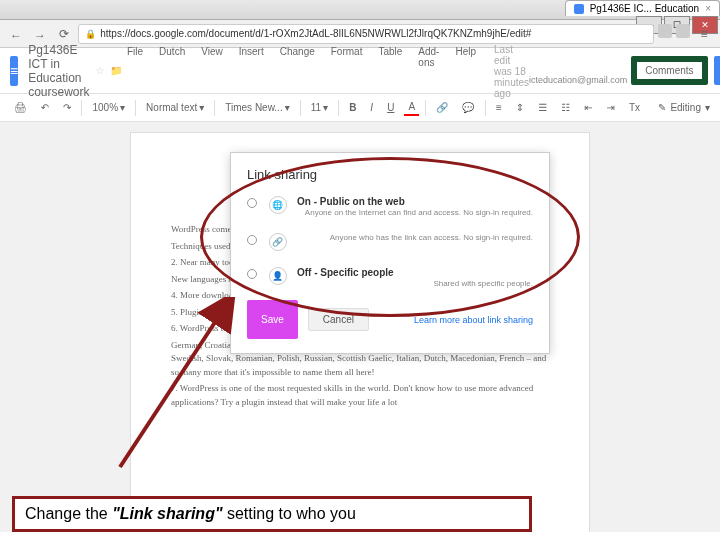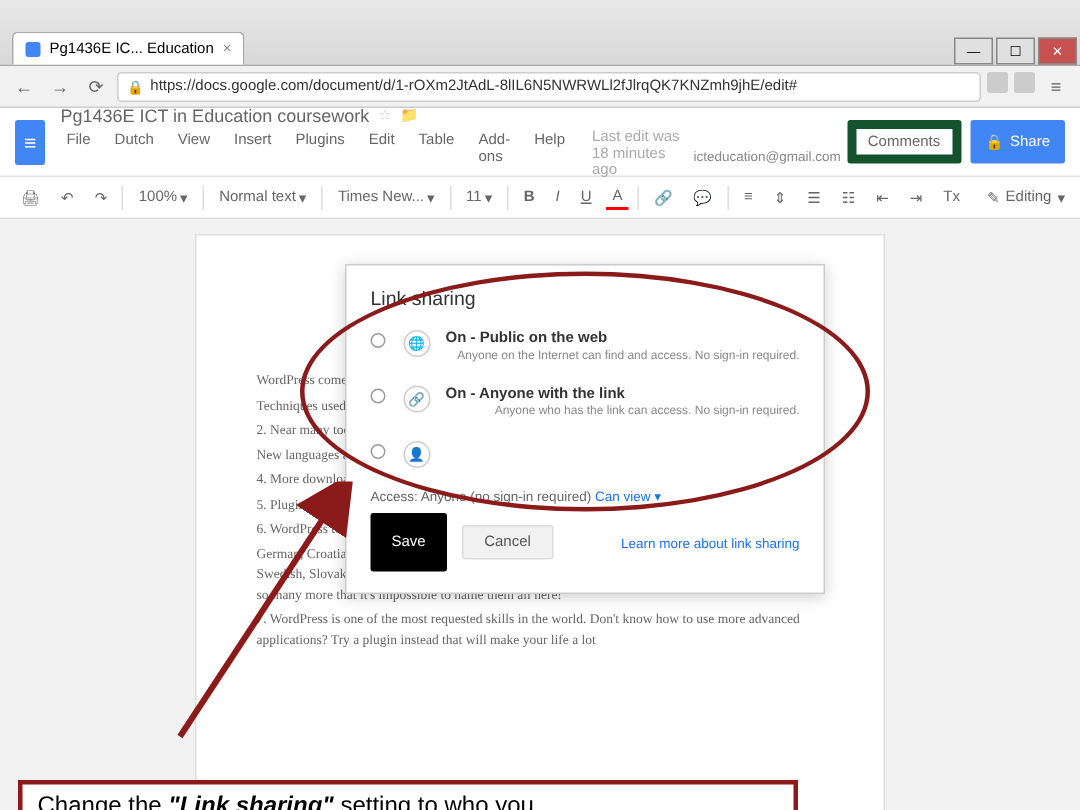--- a/index.html
+++ b/index.html
@@ -1,39 +1,39 @@
 <!DOCTYPE html>
 <html><head>
 <meta charset="utf-8">
 <style>
   * { margin: 0; padding: 0; box-sizing: border-box; }
   body { font-family: Arial, sans-serif; width: 720px; height: 540px; overflow: hidden; background: #fff; position: relative; }
 
   
-  .browser-top { height: 44px; background: linear-gradient(#e8e8e8, #d8d8d8); border-bottom: 1px solid #aaa; display: flex; align-items: flex-end; }
+  .browser-top { height: 20px; background: linear-gradient(#e8e8e8, #d8d8d8); border-bottom: 1px solid #aaa; display: flex; align-items: flex-end; flex-direction: column; }
   .tab { background: #fff; border: 1px solid #aaa; border-bottom: none; border-radius: 4px 4px 0 0; height: 22px; margin-left: 8px; padding: 2px 8px; font-size: 10px; display: flex; align-items: center; gap: 6px; min-width: 140px; }
   .tab-favicon { width: 10px; height: 10px; background: #4285f4; border-radius: 2px; }
   .tab-close { margin-left: auto; color: #888; cursor: pointer; font-size: 10px; }
   .browser-controls { margin-left: auto; display: flex; }
   .win-btn { width: 26px; height: 18px; border: 1px solid #888; margin-right: 2px; display: flex; align-items: center; justify-content: center; font-size: 9px; }
   .win-btn.min { background: #e0e0e0; }
   .win-btn.max { background: #e0e0e0; }
   .win-btn.close { background: #c75050; color: #fff; }
 
   .addr-bar { height: 28px; background: #f1f1f1; border-bottom: 1px solid #ccc; display: flex; align-items: center; padding: 0 6px; gap: 4px; }
   .nav-btn { width: 20px; height: 20px; display: flex; align-items: center; justify-content: center; color: #666; font-size: 12px; cursor: pointer; }
   .url-box { flex: 1; height: 20px; background: #fff; border: 1px solid #ccc; border-radius: 3px; display: flex; align-items: center; padding: 0 6px; font-size: 10px; color: #333; gap: 4px; }
   .lock { color: #0a0; font-size: 9px; }
   .ext-icons { display: flex; gap: 4px; }
   .ext-ico { width: 14px; height: 14px; background: #ccc; border-radius: 2px; }
 
   
   .docs-header { height: 46px; background: #fff; border-bottom: 1px solid #e0e0e0; display: flex; align-items: center; padding: 4px 10px; }
   .docs-logo { width: 24px; height: 30px; background: #4285f4; border-radius: 2px; margin-right: 10px; display: flex; align-items: center; justify-content: center; color: #fff; font-size: 14px; }
-  .docs-title-area { display: flex; flex-direction: column; }
+  .docs-title-area { display: flex; }
   .docs-title-row { display: flex; align-items: center; gap: 6px; }
   .docs-title { font-size: 12px; color: #666; }
   .star-icon { color: #ccc; font-size: 10px; }
   .folder-icon { color: #ccc; font-size: 10px; }
   .menu-bar { display: flex; gap: 8px; font-size: 10px; color: #666; margin-top: 2px; }
   .header-right { margin-left: auto; display: flex; align-items: center; gap: 8px; }
   .user-email { font-size: 9px; color: #888; }
   .comments-btn { font-size: 10px; color: #666; border: 6px solid #14532d; padding: 3px 8px; border-radius: 2px; cursor: pointer; }
   .share-btn { background: #4285f4; color: #fff; font-size: 10px; padding: 3px 10px; border-radius: 2px; cursor: pointer; display: flex; align-items: center; gap: 4px; }
 
@@ -57,21 +57,21 @@
   .radio { width: 10px; height: 10px; border: 1px solid #999; border-radius: 50%; }
   .opt-icon { width: 18px; height: 18px; border: 1px solid #ccc; border-radius: 50%; display: flex; align-items: center; justify-content: center; font-size: 9px; color: #666; }
   .opt-text { flex: 1; }
   .opt-title { font-size: 10px; color: #333; font-weight: bold; margin-bottom: 1px; }
   .opt-desc { font-size: 8px; color: #888; text-align: right; }
   .access-row { font-size: 9px; color: #666; margin: 10px 0 6px; }
   .access-link { color: #1a73e8; cursor: pointer; }
   .note-row { font-size: 8px; color: #888; margin-bottom: 12px; }
   .note-link { color: #1a73e8; cursor: pointer; }
   .modal-buttons { display: flex; align-items: center; gap: 10px; }
-  .btn-save { background: #000000; color: #fff; padding: 14px 14px; font-size: 10px; border-radius: 2px; cursor: pointer; }
+  .btn-save { background: #d946ef; color: #fff; padding: 14px 14px; font-size: 10px; border-radius: 2px; cursor: pointer; }
   .btn-cancel { background: #f1f1f1; color: #555; padding: 5px 14px; font-size: 10px; border-radius: 2px; cursor: pointer; border: 1px solid #ddd; }
   .learn-link { margin-left: auto; font-size: 9px; color: #1a73e8; cursor: pointer; }
 
   
   .annot-ellipse { position: absolute; left: 200px; top: 35px; width: 380px; height: 160px; border: 3px solid #8b1a1a; border-radius: 50%; z-index: 20; pointer-events: none; }
   .annot-arrow { position: absolute; left: 110px; top: 175px; width: 130px; height: 180px; z-index: 20; pointer-events: none; }
   .annot-arrow svg { width: 100%; height: 100%; }
   .annot-caption-box { position: absolute; left: 12px; bottom: 0px; background: #fff; border: 3px solid #8b1a1a; padding: 6px 10px; z-index: 21; width: 520px; }
   .annot-caption { font-size: 16px; color: #000; font-family: Arial, sans-serif; }
   .annot-caption .bold { font-weight: bold; font-style: italic; }
@@ -113,22 +113,22 @@
     <div class="docs-title-row">
       <span class="docs-title">Pg1436E ICT in Education coursework</span>
       <span class="star-icon">☆</span>
       <span class="folder-icon">📁</span>
     </div>
     <div class="menu-bar">
       <span class="tb-btn">File</span>
       <span class="tb-btn">Dutch</span>
       <span class="tb-btn">View</span>
       <span class="tb-btn">Insert</span>
-      <span class="tb-btn">Plugins</span>
-      <span class="tb-btn">Edit</span>
+      <span class="tb-btn">Change</span>
+      <span class="tb-btn">Format</span>
       <span class="tb-btn">Table</span>
       <span class="tb-btn">Add-ons</span>
       <span class="tb-btn">Help</span>
       <span style="margin-left:6px;color:#aaa">Last edit was 18 minutes ago</span>
     </div>
   </div>
   <div class="header-right">
     <div style="display:flex;align-items:flex-end;gap:4px">
       <span class="user-email">icteducation@gmail.com</span>
       <div style="display:flex;gap:6px">
@@ -202,37 +202,35 @@
         <div class="opt-desc">Anyone on the Internet can find and access. No sign-in required.</div>
       </div>
     </div>
 
     <div class="share-option">
       <div class="radio-col">
           <div class="radio"></div>
         </div>
       <div class="opt-icon">🔗</div>
       <div class="opt-text">
-        <div class="opt-title">On - Anyone with the link</div>
         <div class="opt-desc">Anyone who has the link can access. No sign-in required.</div>
       </div>
     </div>
 
     <div class="share-option">
       <div class="radio-col">
           <div class="radio"></div>
         </div>
       <div class="opt-icon">👤</div>
-    </div>
-
-    <div class="access-row">
-      <span>Access:</span>
-      <span>Anyone (no sign-in required)</span>
-      <span class="access-link">Can view ▾</span>
-    </div>
+      <div class="opt-text">
+        <div class="opt-title">Off - Specific people</div>
+        <div class="opt-desc">Shared with specific people.</div>
+      </div>
+    </div>
+
 
 
     <div class="modal-buttons">
       <span class="btn-save">Save</span>
       <span class="btn-cancel">Cancel</span>
       <span class="learn-link">Learn more about link sharing</span>
     </div>
   </div>
 
   <div class="annot-ellipse"></div>

